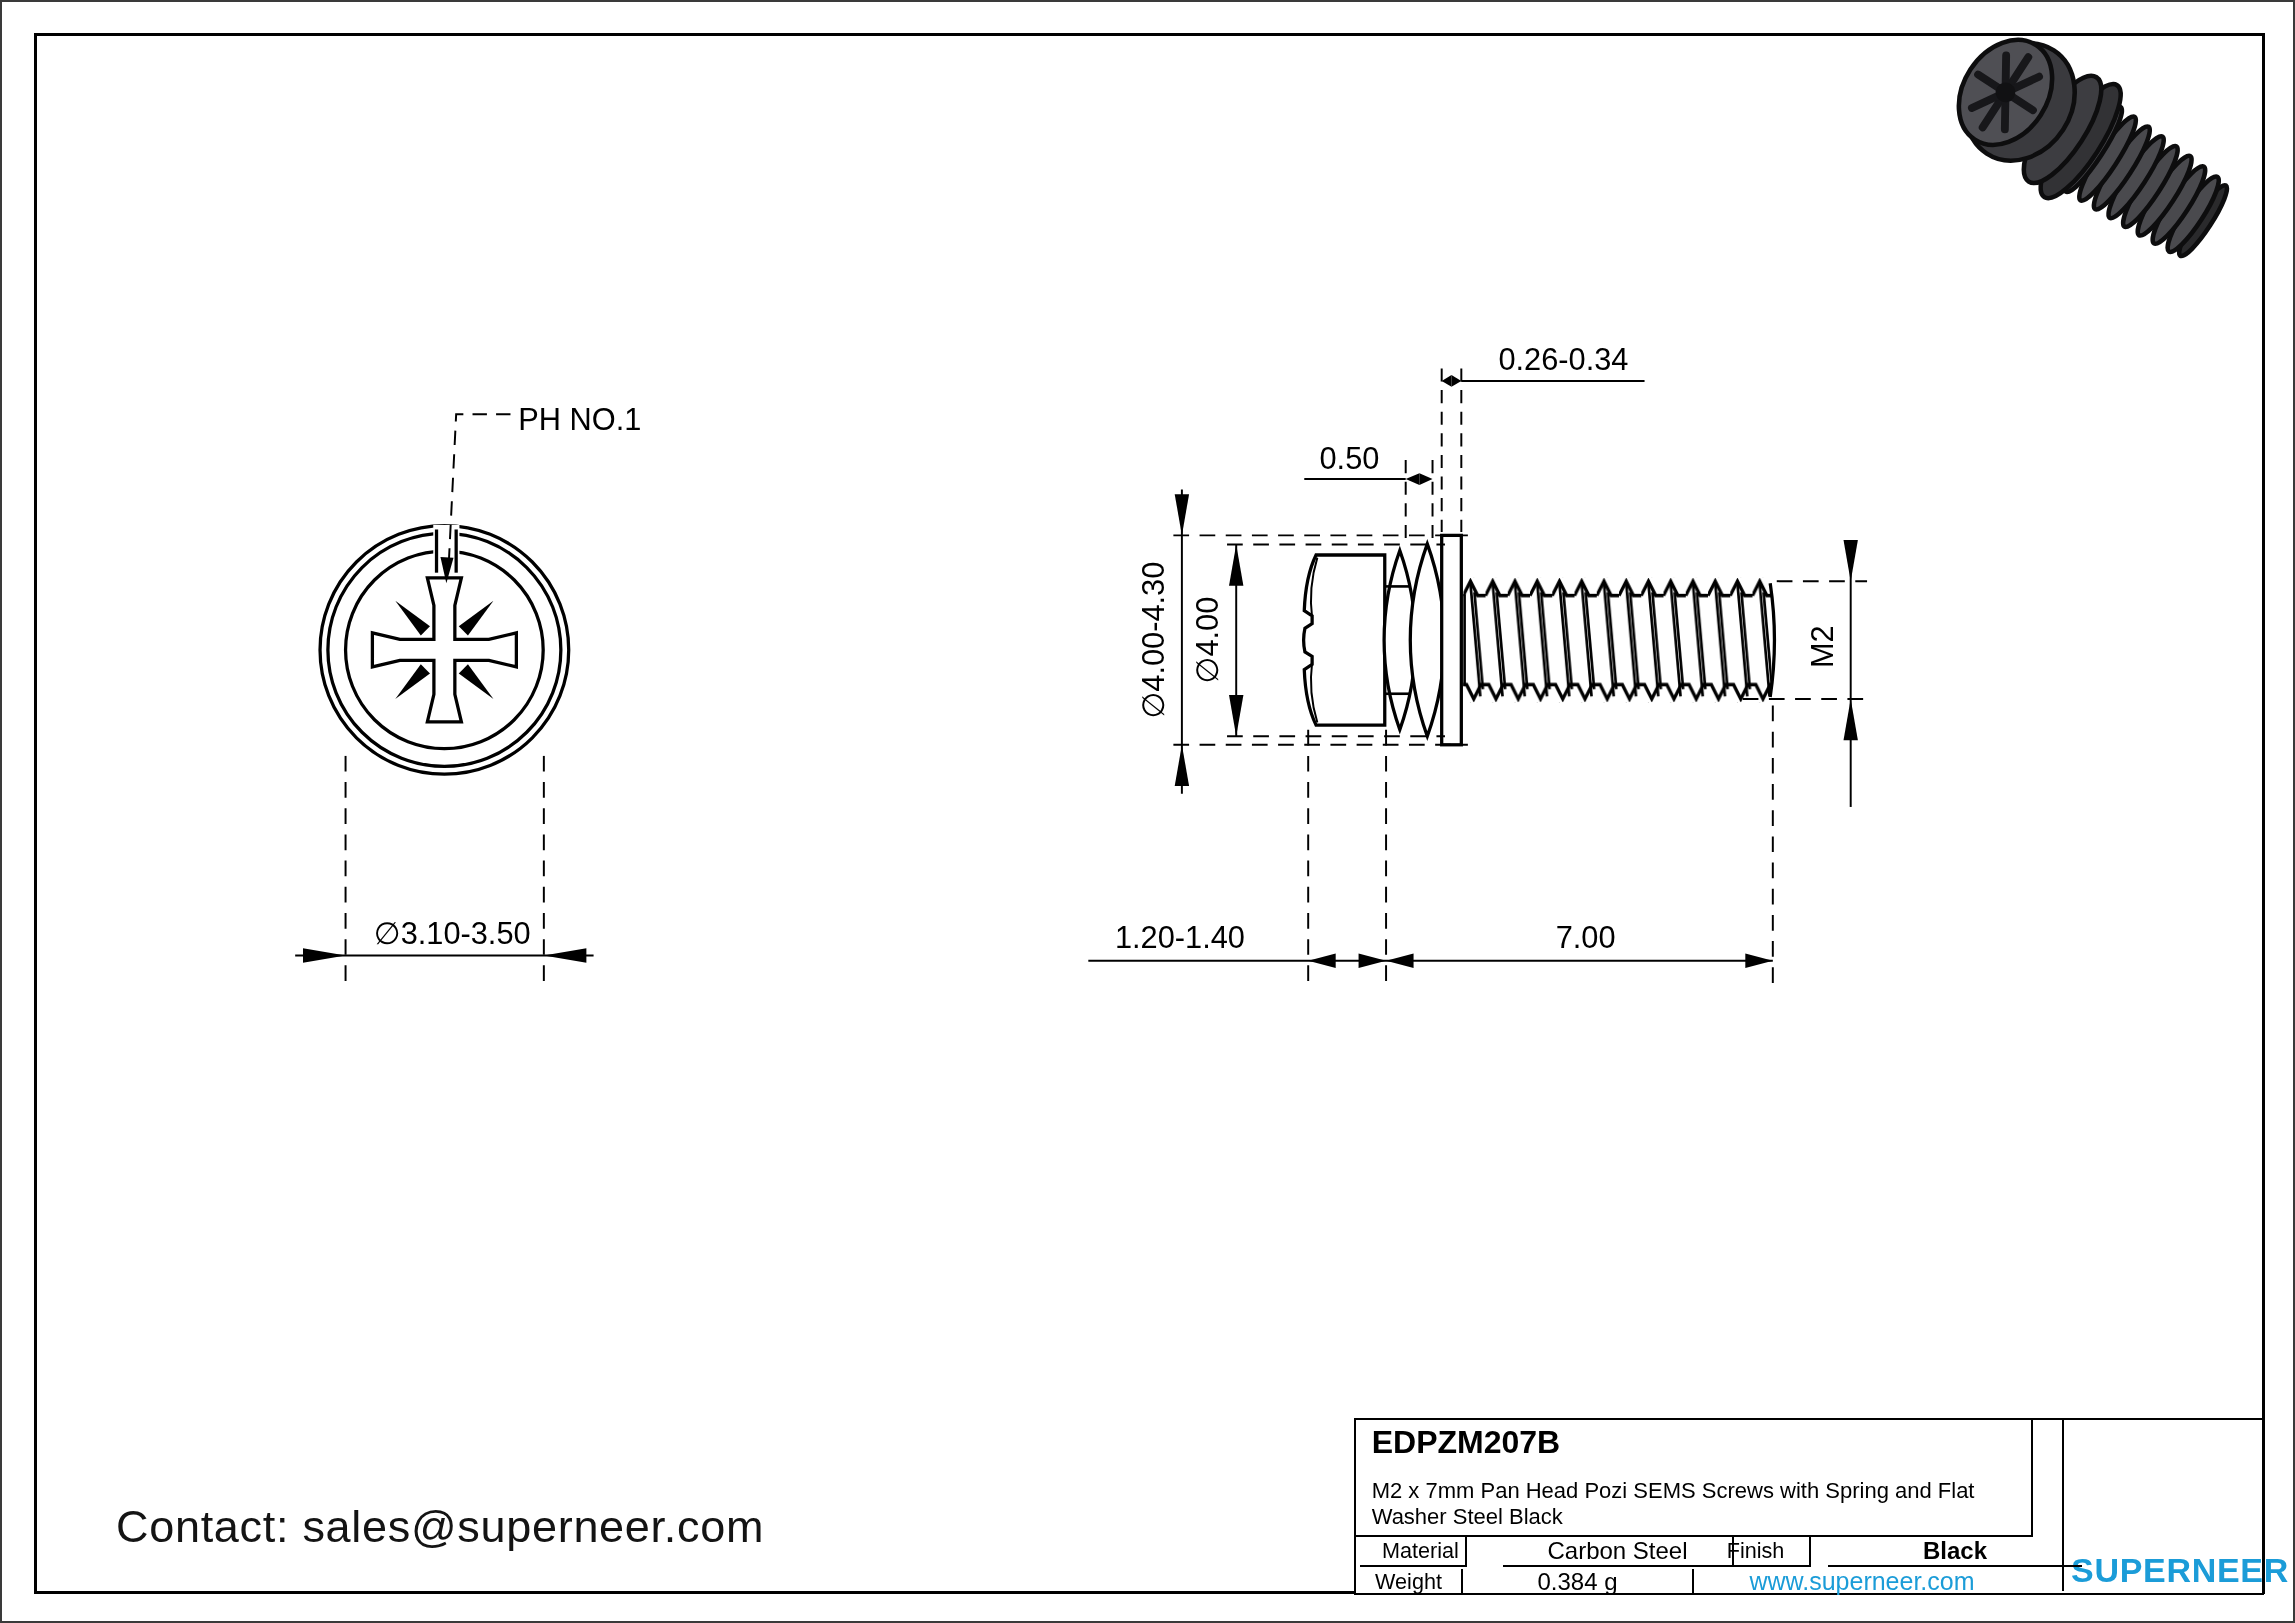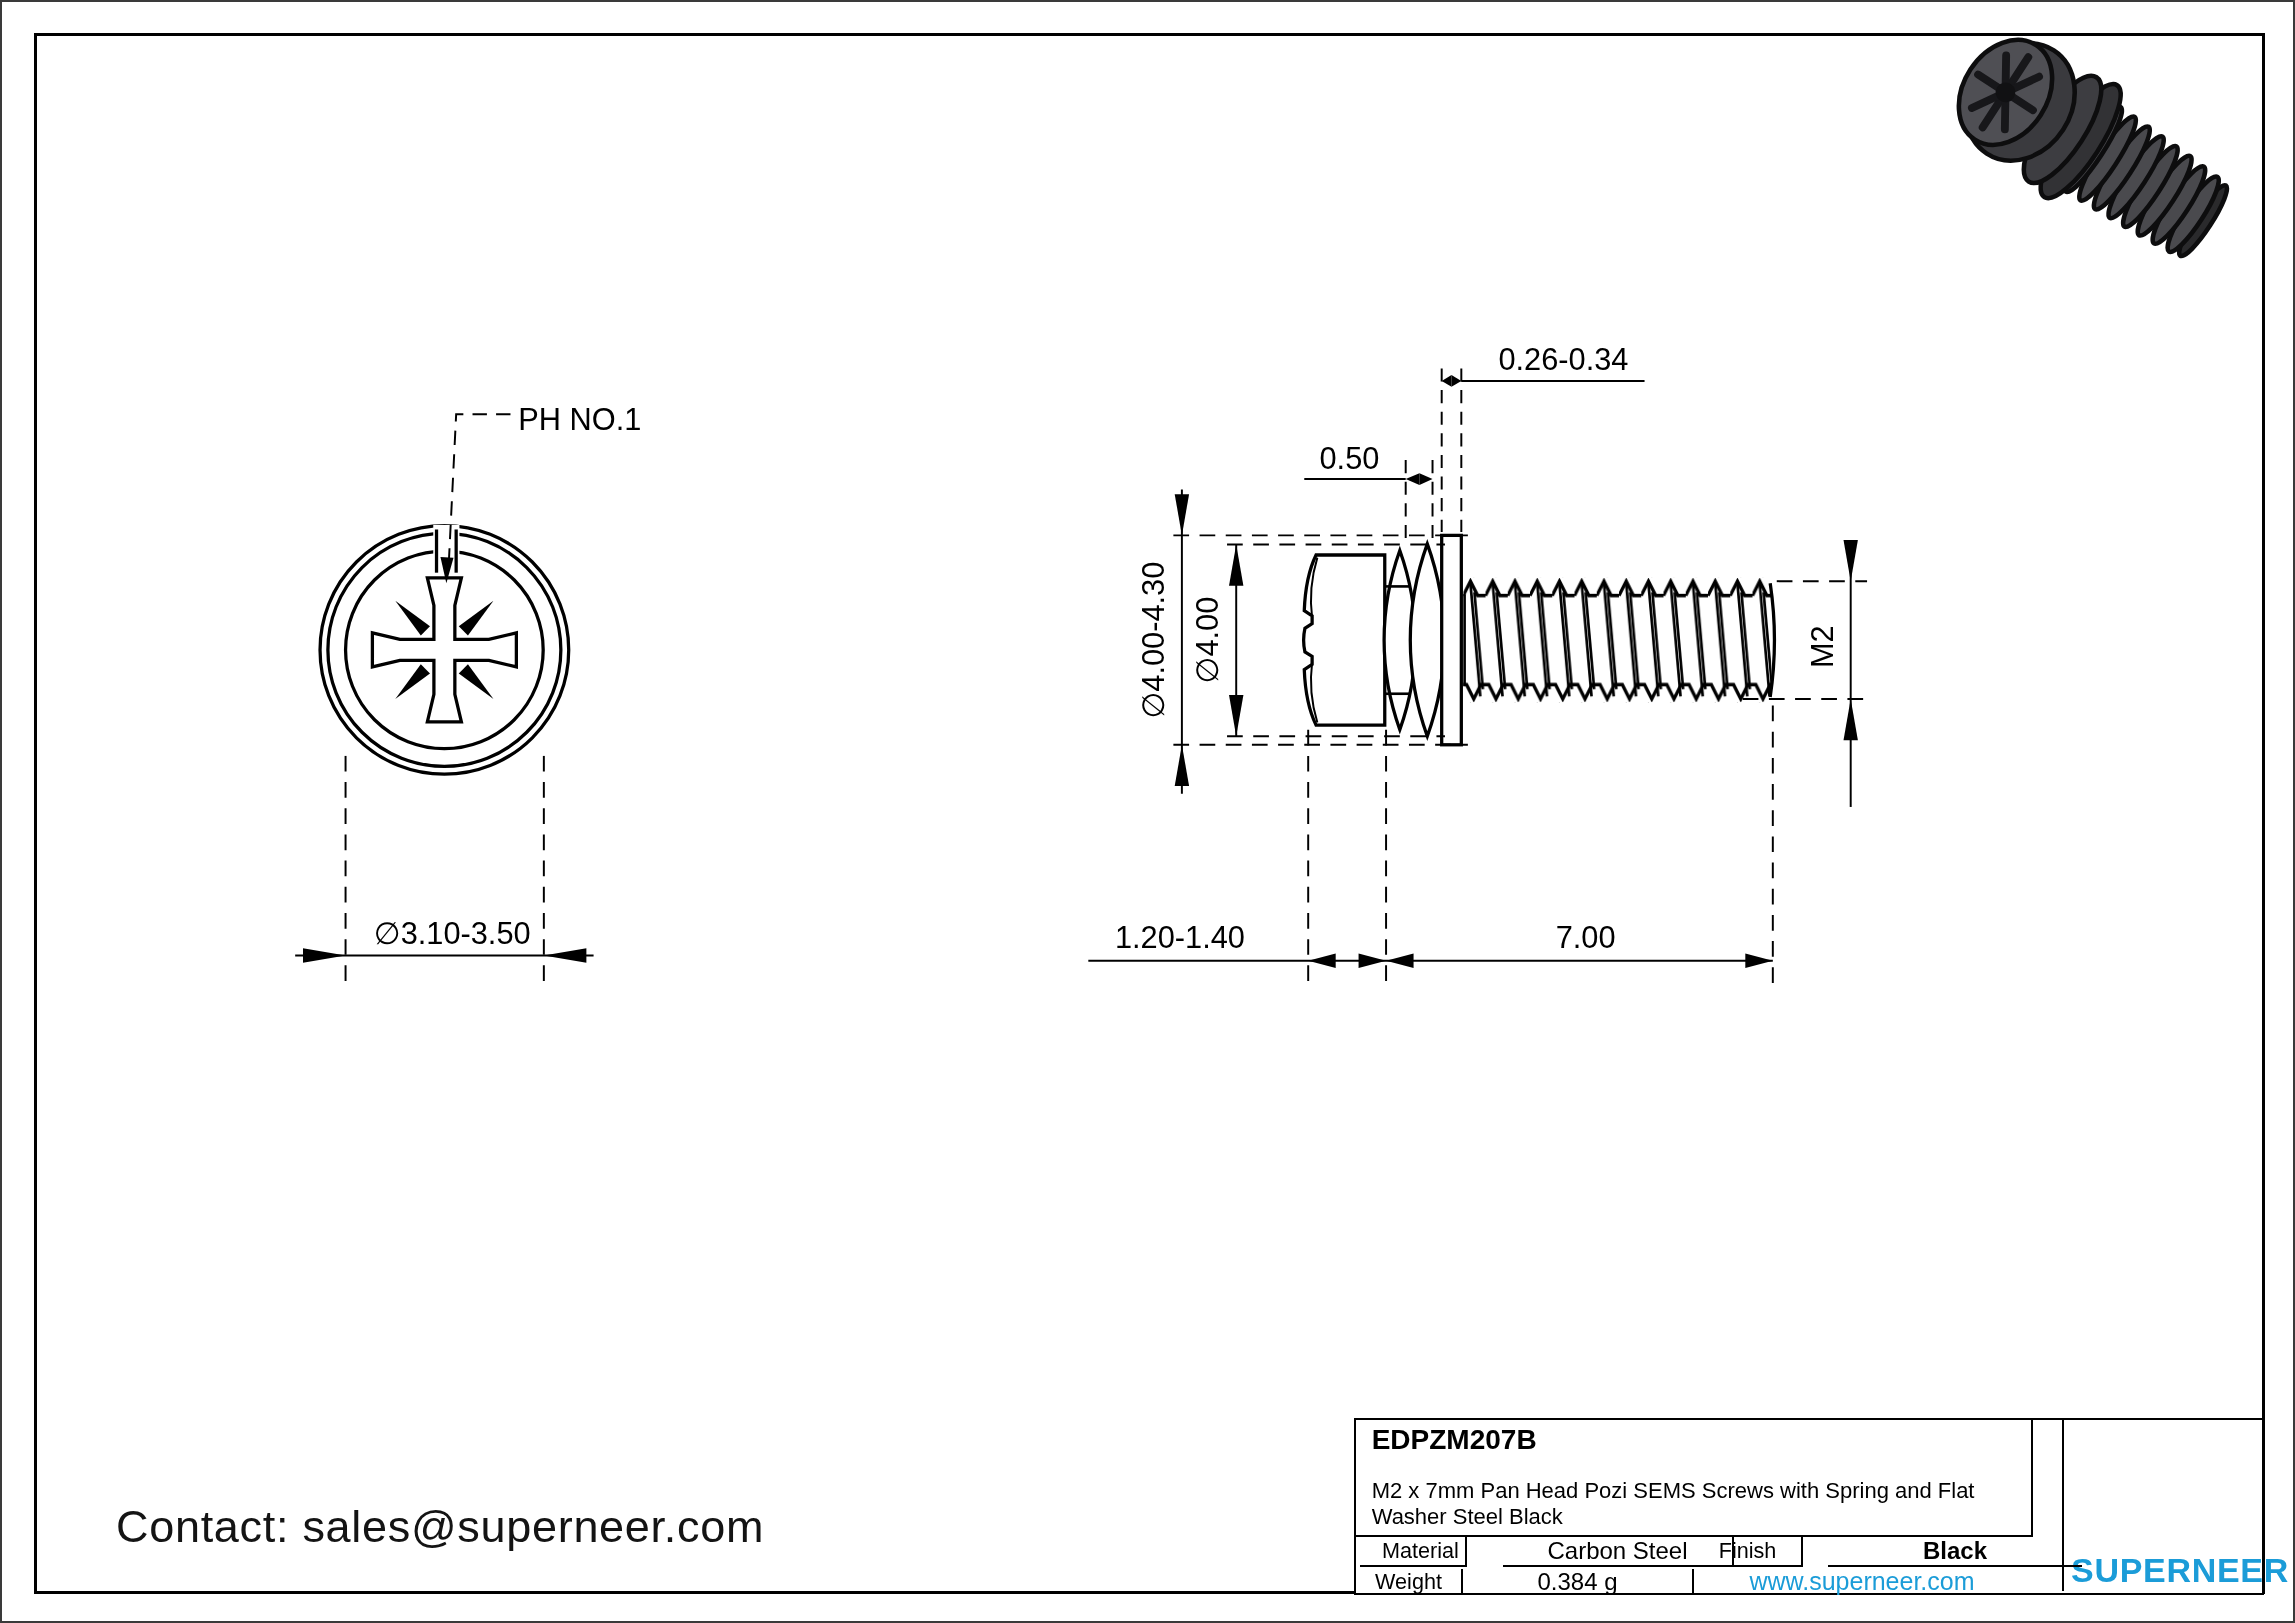--- a/index.html
+++ b/index.html
@@ -10,35 +10,35 @@
   #frame { position:absolute; left:32px; top:31px; width:2231px; height:1561px;
            border:3.3px solid #000; }
   #drawing-svg { position:absolute; left:0; top:0; }
 
   
   #title-block { position:absolute; left:1352px; top:1416px; width:910px; height:177px;
                  border:2.6px solid #000; background:#fff; }
   .tb-cell { position:absolute; display:flex; align-items:center; }
   #tb-header   { left:0; top:0; width:677px; height:117px; border-right:2.6px solid #000;
                  border-bottom:2.6px solid #000; display:block; }
-  #tb-part     { position:absolute; left:15.7px; top:3.9px; font-size:28px; font-weight:bold;
+  #tb-part     { position:absolute; left:15.7px; top:3.9px; font-size:32px; font-weight:bold;
                  color:#000; letter-spacing:0px; }
   #tb-desc     { position:absolute; left:15.7px; top:58px; width:622px; font-size:22px;
                  line-height:26px; color:#000; }
   #tb-logo-panel { left:674px; top:0; width:234px; height:171px; border-left:2.6px solid #000;
                    display:block;margin-left:32px; }
   #tb-brand    { position:absolute; left:0; top:131px; width:100%; text-align:center;
                  font-size:34px; font-weight:bold; color:#1b9cd8; letter-spacing:0.7px; }
   .tb-row1 { top:117px; height:29.5px; border-bottom:2.6px solid #000; }
   .tb-row2 { top:149px; height:22px; }
   .tb-label { justify-content:center; font-size:21.6px; color:#000; }
   .tb-value { justify-content:center; font-size:24px; color:#000; }
   #tb-material-label { left:4px;    width:107px; border-right:2.6px solid #000;padding-left:16px; }
   #tb-material-value { left:107px; width:231px; border-right:2.6px solid #000;margin-left:40px; }
-  #tb-finish-label   { left:338px; width:109px; border-right:2.6px solid #000;text-align:center; }
+  #tb-finish-label   { left:346px; width:109px; border-right:2.6px solid #000;text-align:center; }
   #tb-finish-value   { left:472px; width:254px;font-weight:bold; }
   #tb-weight-label   { left:0;    width:107px; border-right:2.6px solid #000; height:25px;}
   #tb-weight-value   { left:107px; width:231px; border-right:2.6px solid #000; height:25px;}
   #tb-website        { left:338px; width:336px; color:#1b9cd8; font-size:25px; height:25px;}
 
   #contact-line { position:absolute; left:114px; top:1499px; font-size:45px; color:#141414;
                   letter-spacing:0.7px; }
 
   text { font-family:"Liberation Sans", sans-serif; fill:#000; }
   .dim-text { font-size:47px; }

